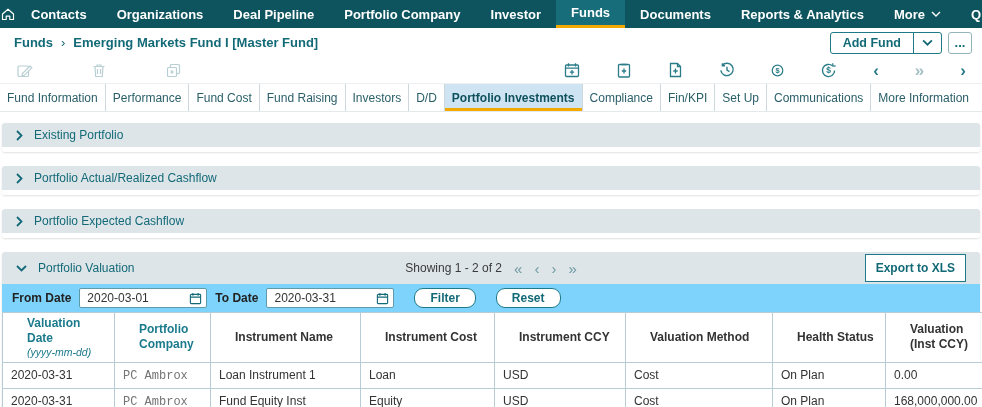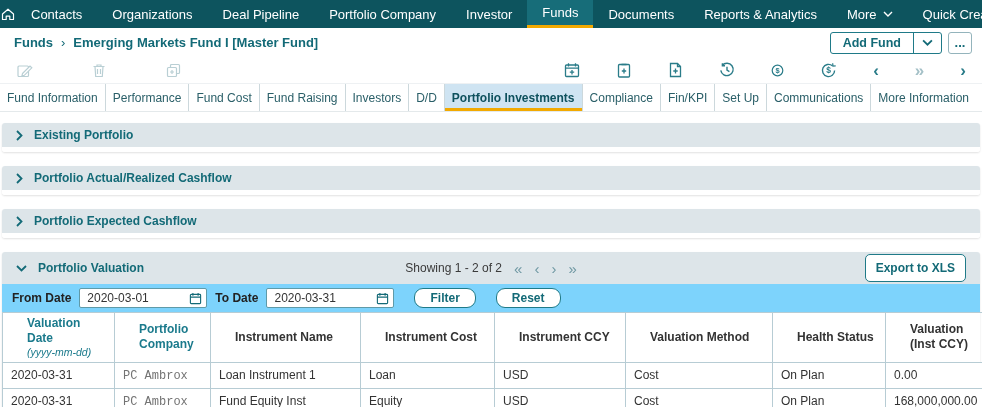--- a/index.html
+++ b/index.html
@@ -3,21 +3,21 @@
 <meta charset="utf-8">
 <style>
   * { box-sizing: border-box; margin: 0; padding: 0; }
   body { font-family: "Liberation Sans", sans-serif; background: #fff; }
   .app { width: 982px; height: 407px; overflow: hidden; background: #fff; position: relative; }
 
   
   .navbar { height: 28px; background: #0d545e; display: flex; align-items: stretch; }
   .nav-home { width: 40px; display: flex; align-items: center; justify-content: center; cursor: pointer; }
   .nav-item { display: flex; align-items: center; gap: 6px; padding: 0 15px; color: #fff;
-              font-size: 13px; font-weight: normal; cursor: pointer; white-space: nowrap; }
+              font-size: 13px; font-weight: bold; cursor: pointer; white-space: nowrap; }
   .nav-item.active { background: #176d79; border-bottom: 3px solid #f2a900; }
   .caret-down { width: 10px; height: 6px; }
 
   
   .crumb-bar { height: 29px; display: flex; align-items: center; padding: 0 10px 0 14px; background: #fff; }
   .crumb { color: #136a77; font-size: 13px; font-weight: bold; cursor: pointer; }
   .crumb-sep { color: #136a77; margin: 0 8px; font-size: 13px; }
   .crumb-current { color: #136a77; font-size: 13px; font-weight: bold; }
   .crumb-actions { margin-left: auto; display: flex; align-items: center; gap: 6px; }
   .split-btn { display: flex; align-items: stretch; border: 1px solid #1f7a88; border-radius: 3px; background: #fff; height: 22px; overflow: hidden; }
@@ -39,31 +39,31 @@
   .tab { display: flex; align-items: center; padding: 0 7px; font-size: 12px; color: #2a5f68; cursor: pointer; white-space: nowrap; text-align: right; }
   .tab + .tab { border-left: 1px solid #ccd8dc; }
   .tab.active { background: #cfe4f2; color: #0e515d; font-weight: bold; box-shadow: inset 0 -3px 0 #f2a900; }
 
   
   .content { padding: 11px 2px 0 2px; background: #fff; }
   .card { margin-bottom: 14px; box-shadow: 0 1px 2px rgba(0,0,0,.12); border-radius: 3px; }
   .card-header { height: 24px; background: #dde5e9; display: flex; align-items: center; padding: 0 14px;
                  border-radius: 3px 3px 0 0; cursor: pointer; }
   .card-header .chev { margin-right: 11px; display: flex; }
-  .card-title { color: #136a77; font-size: 12px; font-weight: bold; }
+  .card-title { color: #136a77; font-size: 12px; font-weight: normal; }
   .card-strip { height: 5px; background: #fff; border-radius: 0 0 3px 3px; }
   .card.expanded { margin-bottom: 0; }
   .card-header.tall { height: 32px; justify-content: center; }
 
   .pager { display: flex; align-items: center; gap: 12px; margin: 0 auto; }
   .pager-text { font-size: 12px; color: #3a3a3a; }
   .pager-btn { background: none; border: none; cursor: pointer; font-size: 15px; color: #6f98a3; line-height: 1; padding: 0; }
   .hdr-side { flex: 1; display: flex; align-items: center; }
   .hdr-side.right { justify-content: flex-end; }
-  .export-btn { border: 1px solid #1f7a88; background: #fff; border-radius: 5px; color: #136a77;
+  .export-btn { border: 1px solid #1f7a88; background: #fff; border-radius: 0; color: #136a77;
                 font-size: 12px; font-weight: bold; padding: 6px 10px; cursor: pointer; font-family: inherit; }
 
   
   .filter-bar { height: 28px; display: flex; align-items: center; padding: 0 10px; background: #7dd3fc; gap: 8px; }
   .filter-label { font-size: 12px; font-weight: bold; color: #222; white-space: nowrap; }
   .date-wrap { position: relative; }
   .date-input { width: 128px; height: 20px; border: 1px solid #5f9aa8; border-radius: 2px; font-size: 12px;
                 color: #333; padding: 0 22px 0 7px; font-family: inherit; }
   .date-wrap .cal-icon { position: absolute; right: 5px; top: 3.5px; pointer-events: none; }
   .pill-btn { border: 1px solid #1f7a88; background: #fff; border-radius: 9px; color: #136a77;

